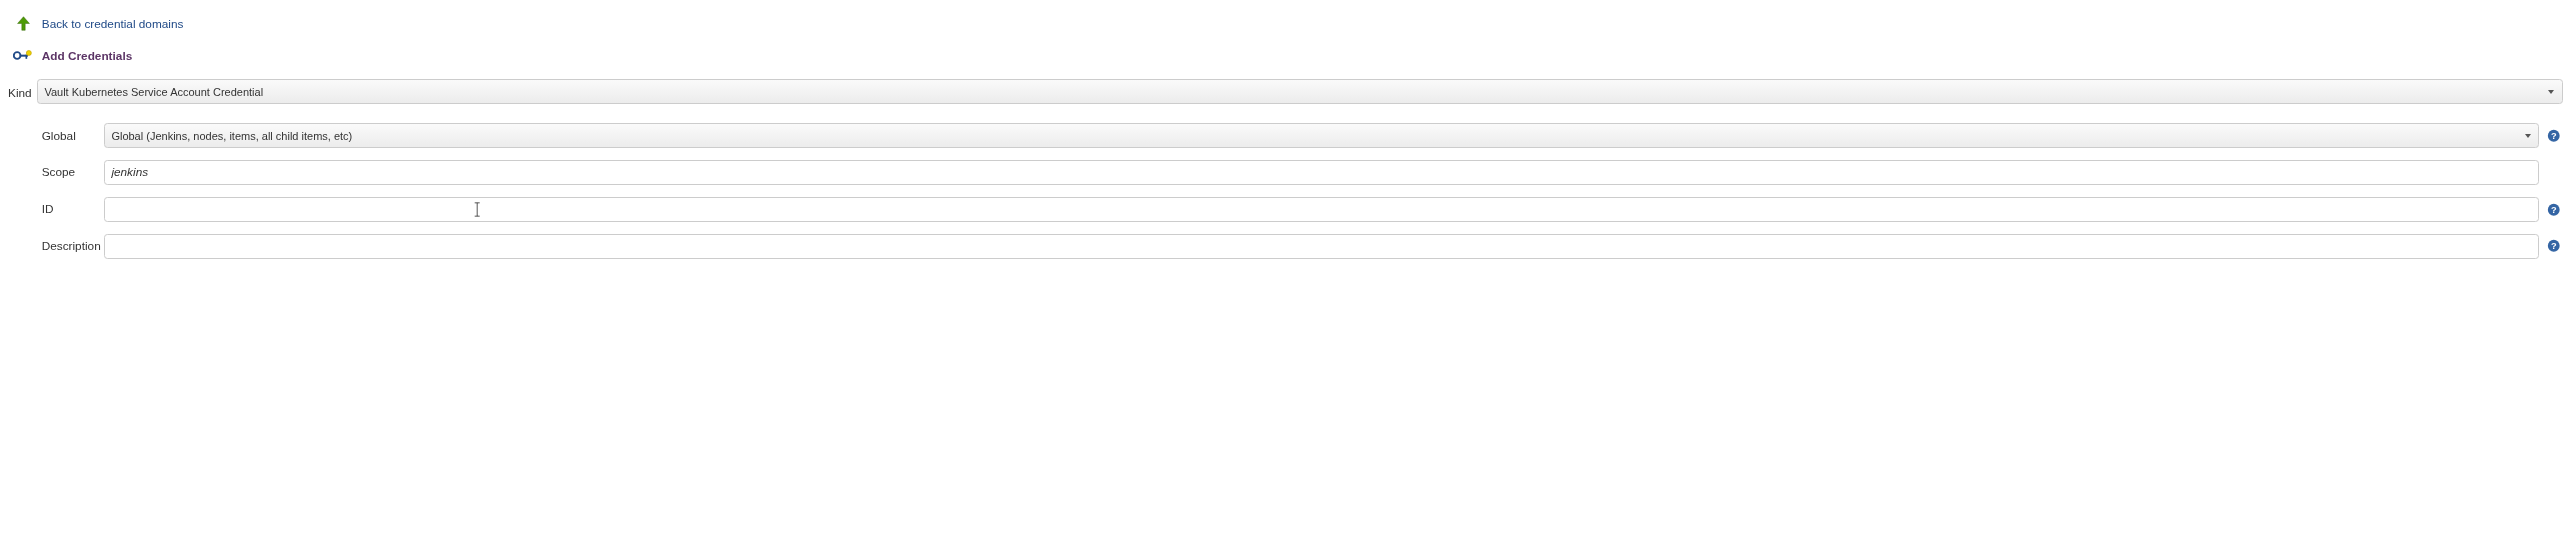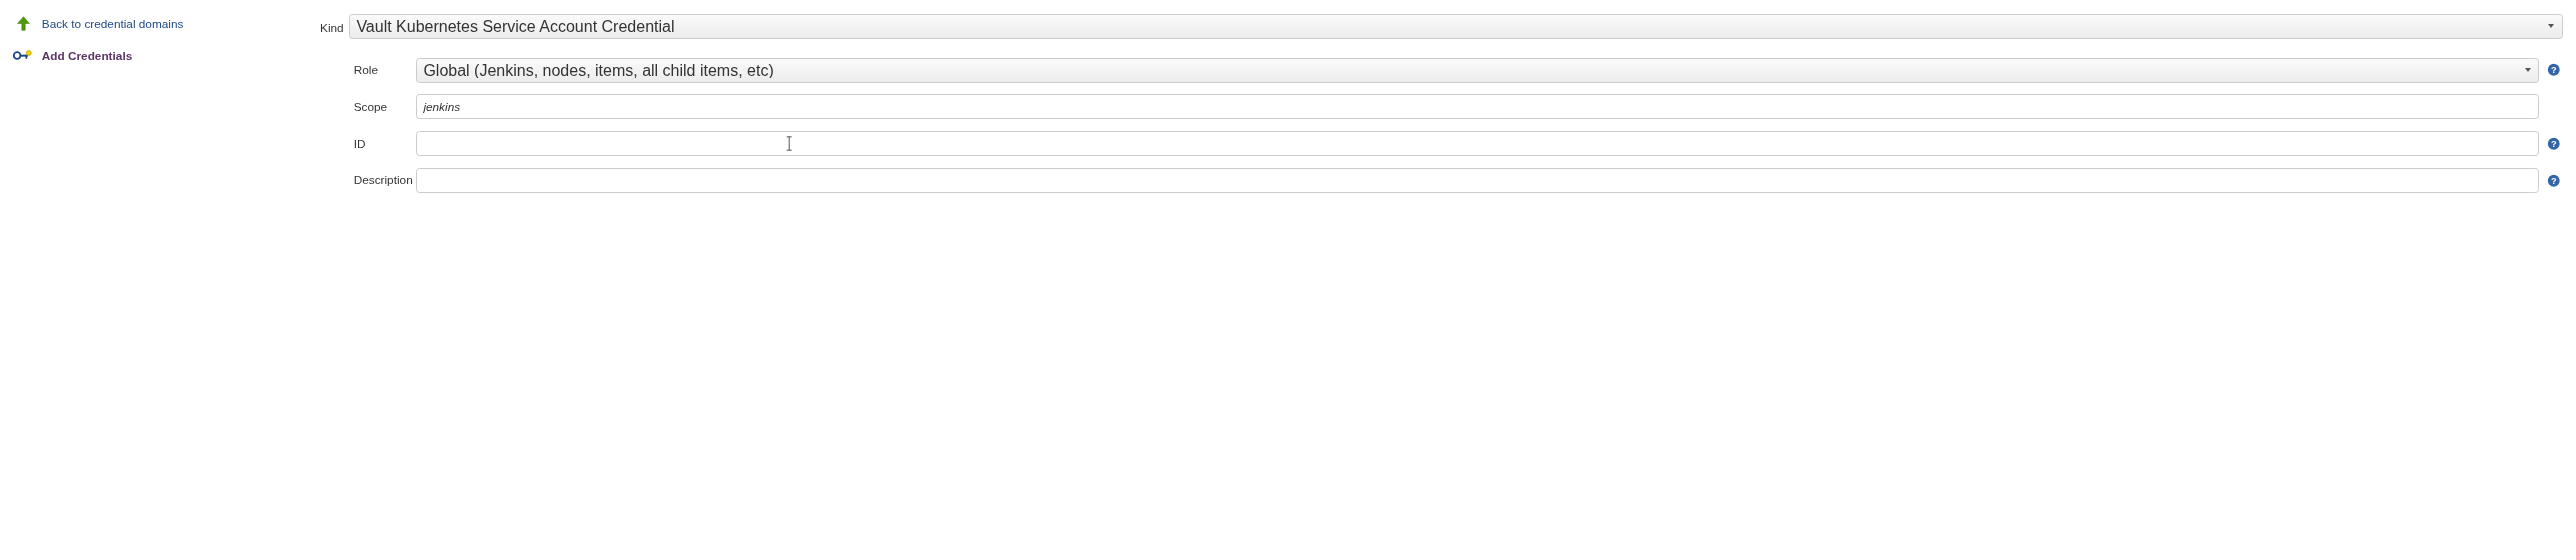--- a/index.html
+++ b/index.html
@@ -8,20 +8,21 @@
     padding: 0;
     font-family: "Helvetica Neue", Helvetica, Arial, sans-serif;
     font-size: 11.8px;
     color: #333;
     background: #fff;
   }
   .page {
     display: flex;
     width: 100%;
     padding: 13.5px 6.7px;
+    flex-direction: column;
   }
   .sidebar {
     width: 312px;
     flex-shrink: 0;
     padding-left: 6.7px;
     padding-top: 1.7px;
   }
   .nav-link {
     display: flex;
     align-items: center;
@@ -88,21 +89,21 @@
     width: 18.6px;
     display: flex;
     align-items: center;
     justify-content: center;
     margin-left: 5px;
   }
   select.sel {
     width: 100%;
     height: 25px;
     padding: 3.4px 20px 3.4px 6.7px;
-    font-size: 16px;
+    font-size: 11px;
     border: 0.8px solid #ccc;
     border-radius: 3.4px;
     background: linear-gradient(#fafafa, #ececec);
     color: #333;
     appearance: none;
     -webkit-appearance: none;
   }
   .sel-wrapper {
     position: relative;
   }
@@ -184,21 +185,21 @@
       <div class="kind-select sel-wrapper">
         <select class="sel">
           <option>Vault Kubernetes Service Account Credential</option>
         </select>
       </div>
     </div>
 
     <div class="indented-block">
 
       <div class="row">
-        <div class="row-label">Role</div>
+        <div class="row-label">Global</div>
         <div class="row-control sel-wrapper">
           <select class="sel">
             <option>Global (Jenkins, nodes, items, all child items, etc)</option>
           </select>
         </div>
         <div class="help-wrap">
           <span class="help-icon">
             <svg width="13.5" height="13.5" viewBox="0 0 16 16" style="font-size:14px">
               <circle cx="8" cy="8" r="7" fill="#3465a4"></circle>
               <text x="8" y="12" text-anchor="middle" font-size="11" font-weight="bold" fill="#fff" font-family="Arial">?</text>

